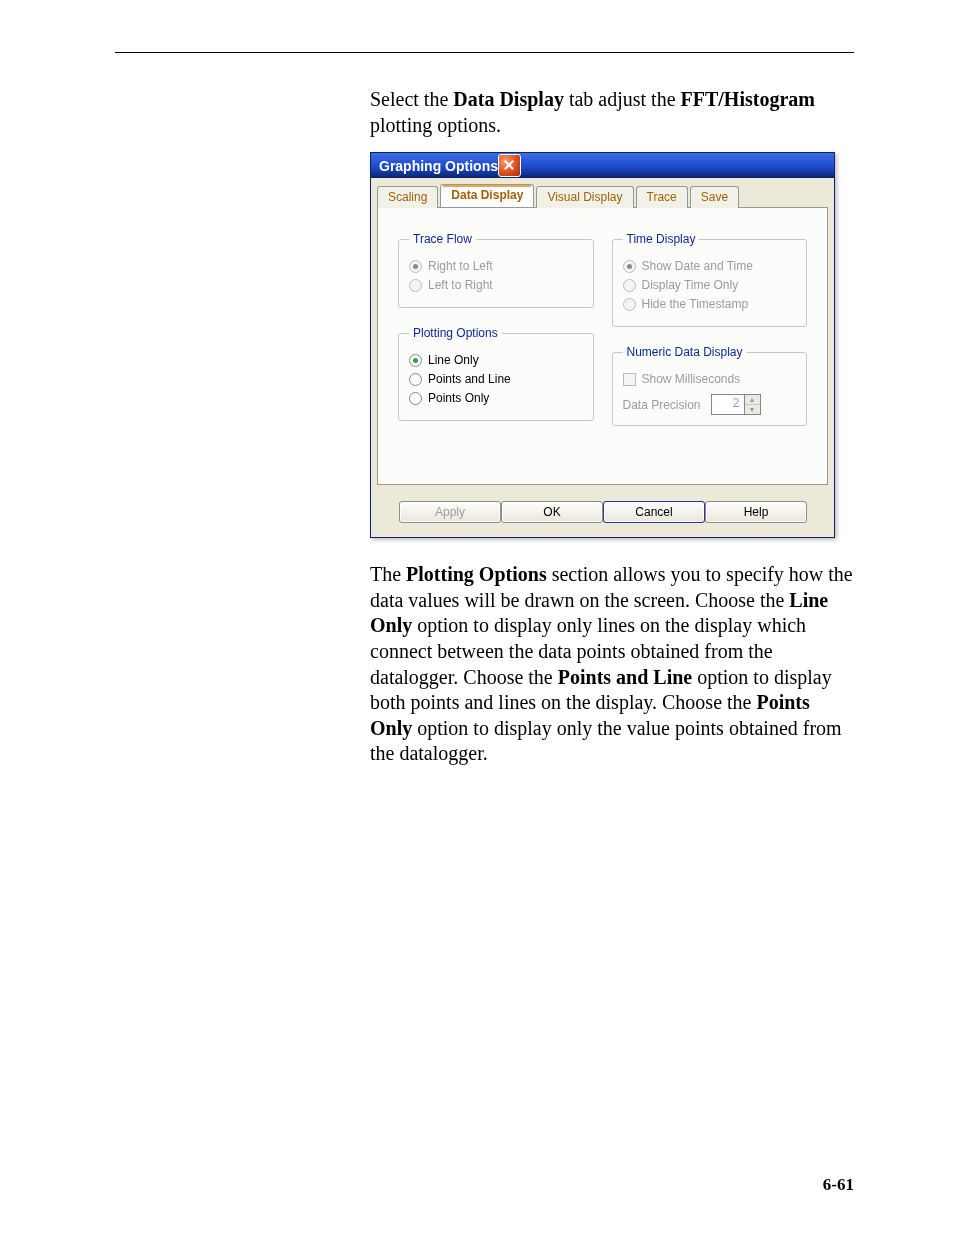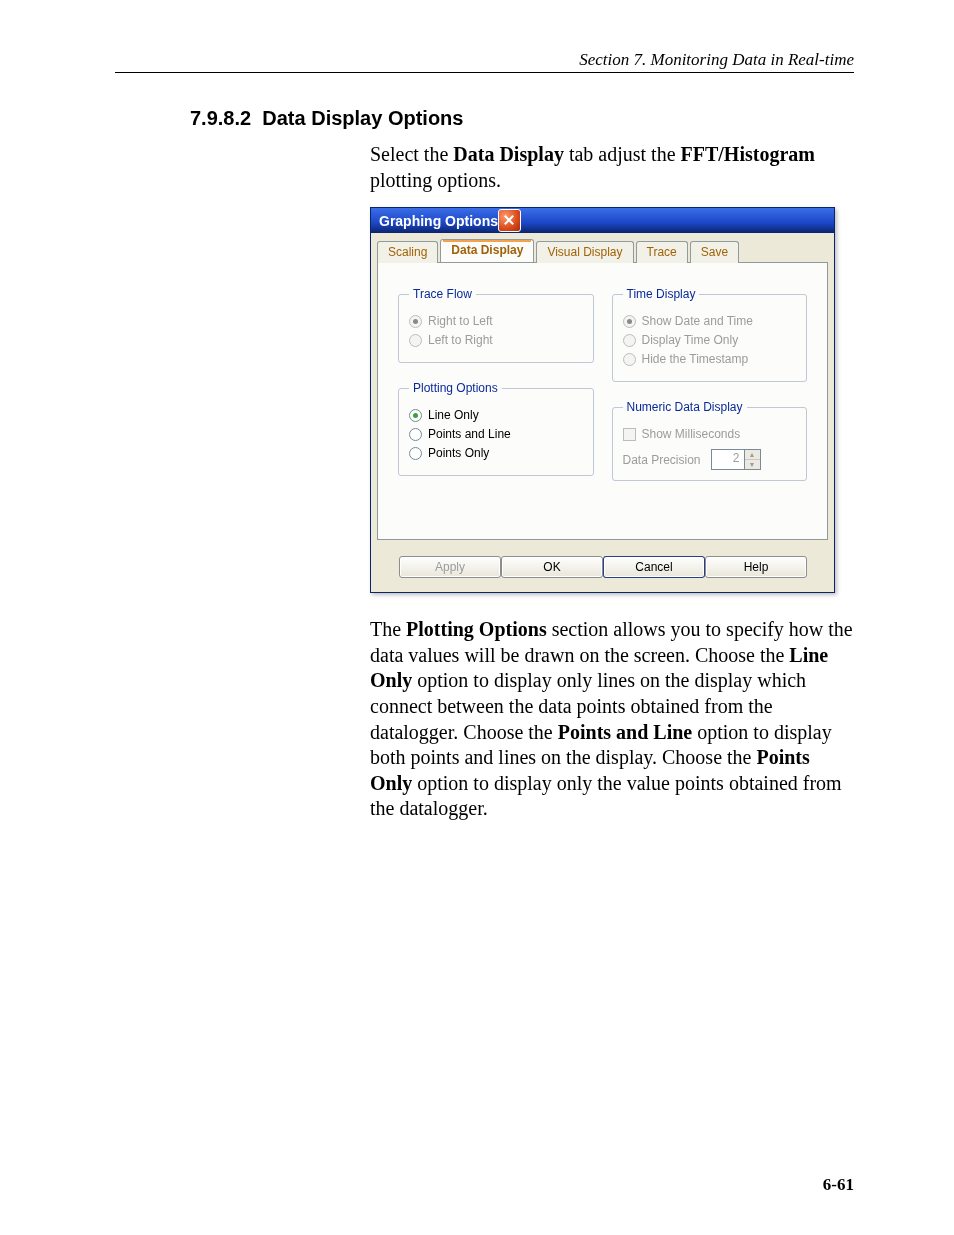--- a/index.html
+++ b/index.html
@@ -224,26 +224,22 @@
   .btn.default {
     border: 1px dotted #5a5a5a;
     outline: 1px solid #283f8e;
     outline-offset: -1px;
   }
 </style>
 </head>
 <body>
 <div class="page">
 
-  <div class="running-head">Section 7.  Monitoring Data in Real-time</div>
   <hr class="rule">
 
-  <h2 class="section-heading">
-    <span>7.9.8.2</span>&nbsp;&nbsp;<span>Data Display Options</span>
-  </h2>
 
   <p class="body-text">
     <span>Select the </span><b>Data Display</b><span> tab adjust the </span><b>FFT/Histogram</b><span> plotting options.</span>
   </p>
 
   <div class="dialog-wrap">
     <div class="dialog">
       <div class="titlebar">
         <span>Graphing Options</span>
         <span class="closebtn"></span>

